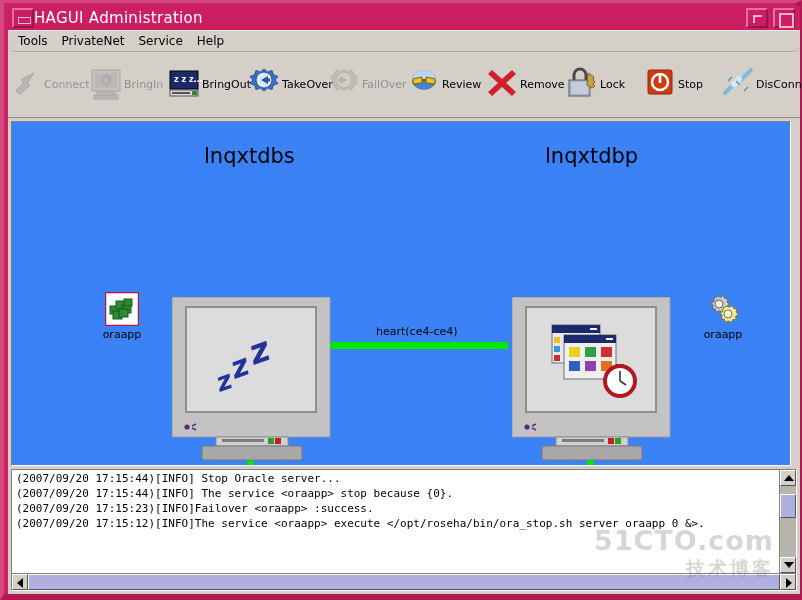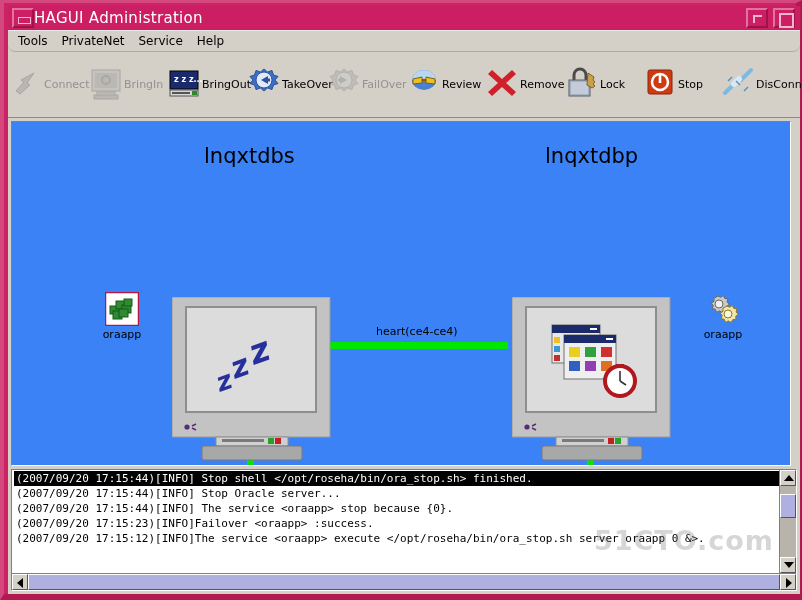--- a/index.html
+++ b/index.html
@@ -579,21 +579,20 @@
           </g>
         </svg>
         <div class="svc-label">oraapp</div>
       </div>
 
     </div>
 
     <div id="log-outer">
       <div id="log-row">
         <div id="log-text">
-          <div class="log-line selected">(2007/09/20 17:15:44)[INFO] Stop shell &lt;/opt/roseha/bin/ora_stop.sh&gt; finished.</div>
           <div class="log-line">(2007/09/20 17:15:44)[INFO] Stop Oracle server...</div>
           <div class="log-line">(2007/09/20 17:15:44)[INFO] The service &lt;oraapp&gt; stop because {0}.</div>
           <div class="log-line">(2007/09/20 17:15:23)[INFO]Failover &lt;oraapp&gt; :success.</div>
           <div class="log-line">(2007/09/20 17:15:12)[INFO]The service &lt;oraapp&gt; execute &lt;/opt/roseha/bin/ora_stop.sh server oraapp 0 &amp;&gt;.</div>
         </div>
         <div class="sb-v">
           <div class="sb-btn">
             <span class="arrow up"></span>
           </div>
           <div class="sb-track-v">
@@ -610,16 +609,17 @@
         </div>
         <div class="sb-track-h">
           <div class="sb-thumb-h"></div>
         </div>
         <div class="sb-btn">
           <span class="arrow right"></span>
         </div>
       </div>
 
       <div class="watermark" id="wm-1">51CTO.com</div>
+      <div class="watermark" id="wm-2">技术博客</div>
     </div>
 
   </div>
 </div>
 
 </body></html>

